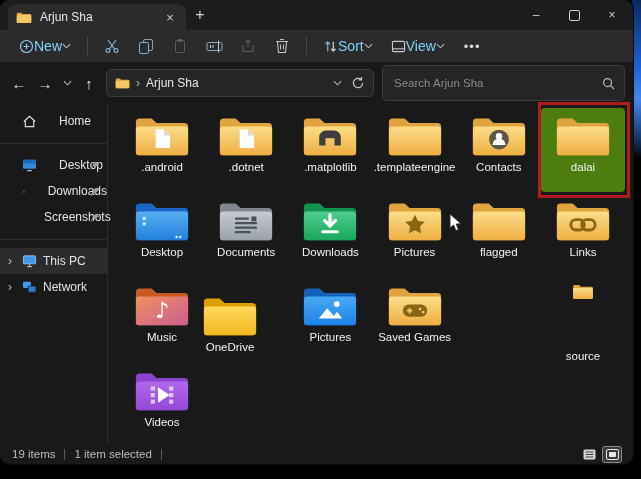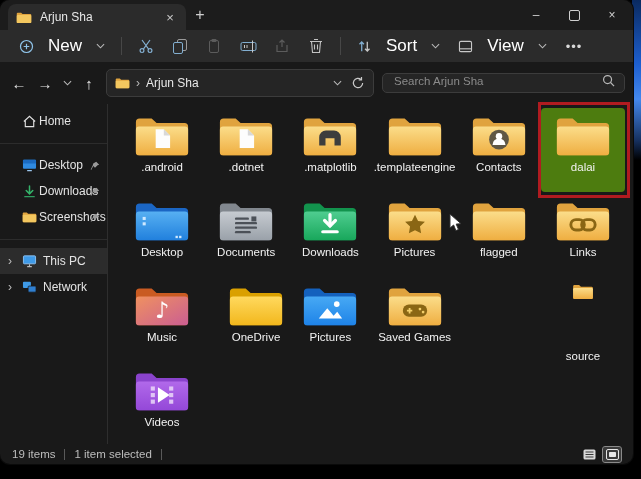--- a/index.html
+++ b/index.html
@@ -14,42 +14,42 @@
   .tab{position:absolute;left:8px;top:4px;width:162px;height:26px;background:#2b2b2b;
        border-radius:8px 8px 0 0;display:flex;align-items:center;gap:8px;padding:0 8px;font-size:12px}
   .tab-close{margin-left:auto;color:#c9c9c9;font-size:13px;width:16px;text-align:center;border-radius:3px}
   .newtab{position:absolute;left:188px;top:3px;width:24px;height:24px;display:flex;align-items:center;
        justify-content:center;color:#cfcfcf;font-size:16px}
   .win-controls{position:absolute;right:2px;top:0;height:30px;display:flex}
   .win-btn{width:38px;height:30px;display:flex;align-items:center;justify-content:center;color:#cfcfcf;font-size:12px}
   .maxbox{width:9px;height:9px;border:1px solid #cfcfcf;border-radius:2px;display:block}
   
   .toolbar{height:32px;background:#2b2b2b;display:flex;align-items:center;padding:0 10px}
-  .tb-btn{display:flex;align-items:center;gap:14px;font-size:17px;color:#ffffff;padding:4px 9px;border-radius:4px}
+  .tb-btn{display:flex;align-items:center;gap:0;font-size:14px;color:#7dd3fc;padding:4px 9px;border-radius:4px}
   .tb-sep{width:1px;height:18px;background:#474747;margin:0 7px}
   .tb-icon{width:34px;height:26px;display:flex;align-items:center;justify-content:center;border-radius:4px}
   .tb-more{font-size:13px;letter-spacing:1px;color:#d9d9d9;padding:0 10px}
   
   .navbar{height:42px;display:flex;align-items:center;padding:0 8px 0 6px}
   .nav-btn{width:26px;height:26px;display:flex;align-items:center;justify-content:center;
        color:#e3e3e3;font-size:15px;border-radius:4px}
   .nav-btn.small{width:18px}
   .addressbar{margin-left:4px;width:268px;height:28px;background:#252525;border:1px solid #3c3c3c;
        border-radius:5px;display:flex;align-items:center;gap:6px;padding:0 8px;font-size:12px;box-sizing:border-box}
   .crumb-sep{color:#b9b9b9;font-size:12px}
   .bar-right{margin-left:auto;display:flex;align-items:center;gap:9px}
-  .searchbar{margin-left:8px;flex:1;height:20px;background:#252525;border:1px solid #3c3c3c;border-radius:5px;
-       display:flex;align-items:flex-start;padding:0 9px;box-sizing:border-box}
+  .searchbar{margin-left:8px;flex:1;height:36px;background:#252525;border:1px solid #3c3c3c;border-radius:5px;
+       display:flex;align-items:center;padding:0 9px;box-sizing:border-box}
   .searchbar input{flex:1;background:transparent;border:none;outline:none;color:#d9d9d9;
        font-size:11.5px;font-family:"Liberation Sans",sans-serif}
   .searchbar input::placeholder{color:#8b8b8b}
   
   .body-row{display:flex;height:340px}
   .sidebar{width:108px;border-right:1px solid #2e2e2e;padding-top:4px;font-size:12px;box-sizing:border-box}
-  .side-item{height:26px;display:flex;align-items:center;gap:2px;padding-left:22px;position:relative;color:#e3e3e3}
+  .side-item{height:26px;display:flex;align-items:center;gap:22px;padding-left:22px;position:relative;color:#e3e3e3}
   .side-item.tree{padding-left:8px;gap:6px}
   .side-item.active{background:#2c2c2c}
   .side-item .pin{position:absolute;right:7px;top:8px}
   .side-div{height:1px;background:#2c2c2c;margin:9px 0 8px 0}
   .tree-chev{color:#bdbdbd;font-size:12px;width:8px}
   .content{flex:1;position:relative}
   .cell{position:absolute;width:84px;height:84px;display:flex;flex-direction:column;align-items:center;border-radius:4px}
   .cell svg{margin-top:5px}
   .cell .lbl{font-size:11.5px;margin-top:3px;color:#f2f2f2;white-space:nowrap}
   .cell.sel{background:#4d7c0f}
@@ -454,21 +454,21 @@
                 <stop offset="0" stop-color="#ef9160"></stop>
                 <stop offset="1" stop-color="#cb5e92"></stop>
               </linearGradient>
             </defs>
             <path d="M3 10a4 4 0 0 1 4-4h13.5l5.5 5h31a4 4 0 0 1 4 4v28a4 4 0 0 1-4 4H7a4 4 0 0 1-4-4z" fill="#c95b22"></path>
             <rect x="3" y="15" width="58" height="32" rx="3.5" fill="url(#lg12)"></rect>
             <text x="32" y="39" font-size="25" text-anchor="middle" fill="#fff" font-family="DejaVu Sans, sans-serif">♪</text>
           </svg>
           <span class="lbl">Music</span>
         </div>
-        <div class="cell" style="left: 106px; top: 174px;">
+        <div class="cell" style="left: 80px; top: 174px; justify-content: center;">
           <svg width="58" height="45" viewBox="0 0 64 50">
             <defs>
               <linearGradient id="lg13" x1="0" y1="0" x2="0" y2="1">
                 <stop offset="0" stop-color="#ffd95e"></stop>
                 <stop offset="1" stop-color="#f2b71c"></stop>
               </linearGradient>
             </defs>
             <path d="M3 10a4 4 0 0 1 4-4h13.5l5.5 5h31a4 4 0 0 1 4 4v28a4 4 0 0 1-4 4H7a4 4 0 0 1-4-4z" fill="#daa000"></path>
             <rect x="3" y="15" width="58" height="32" rx="3.5" fill="url(#lg13)"></rect>
           </svg>

